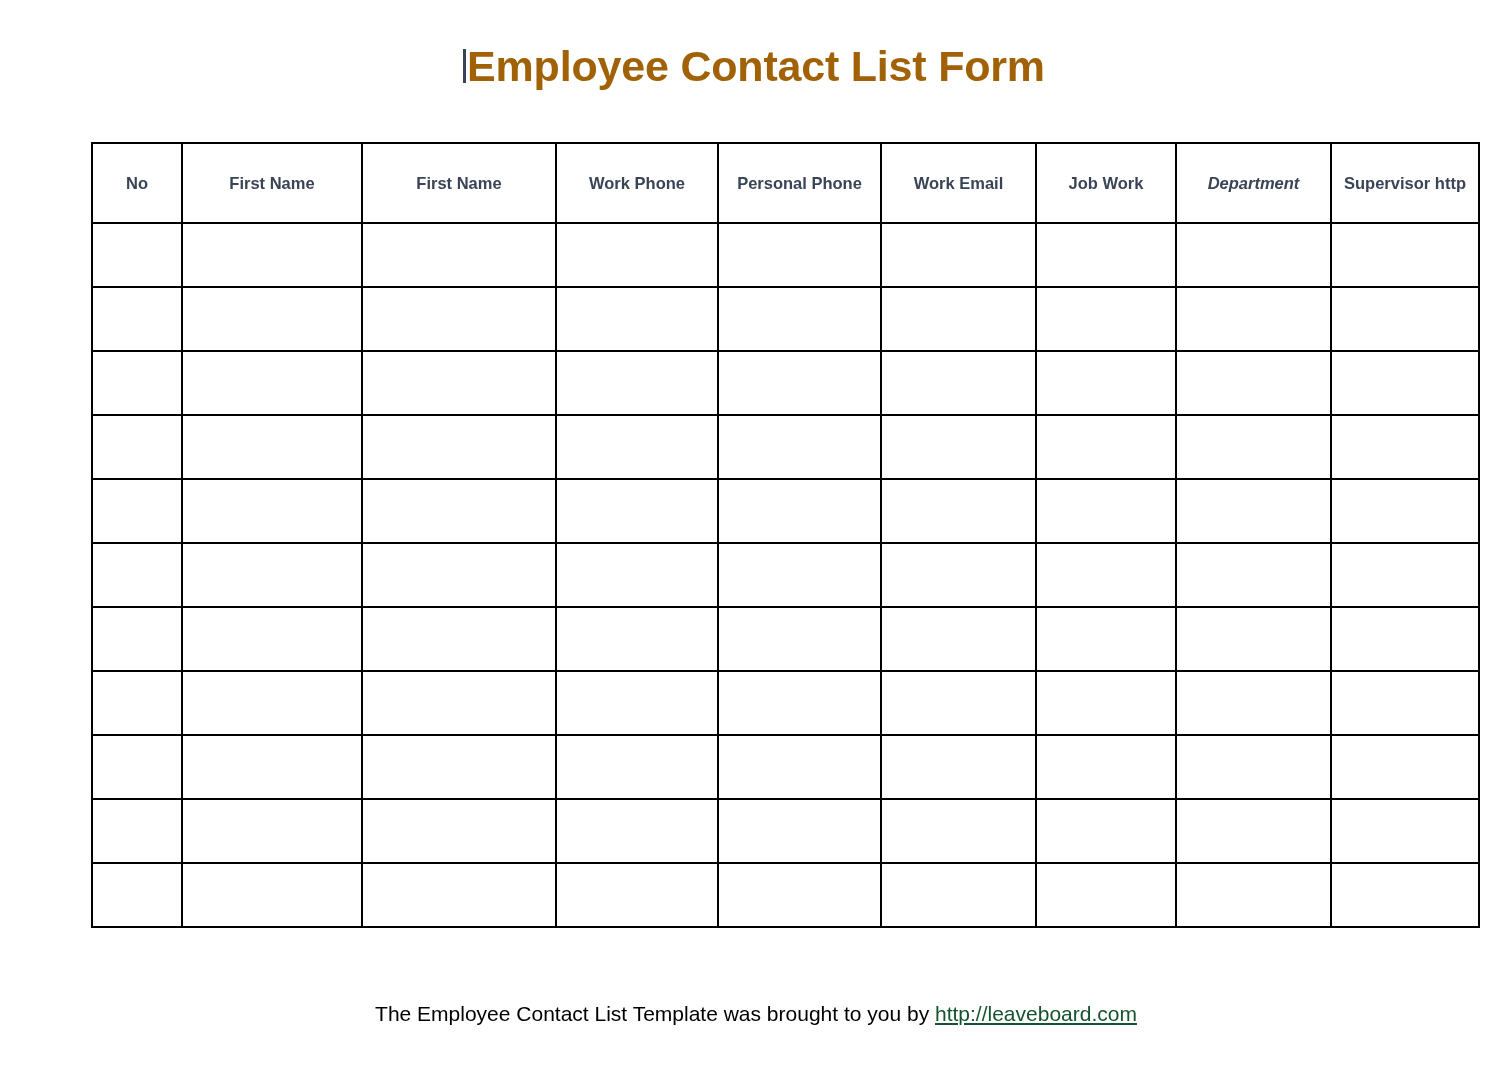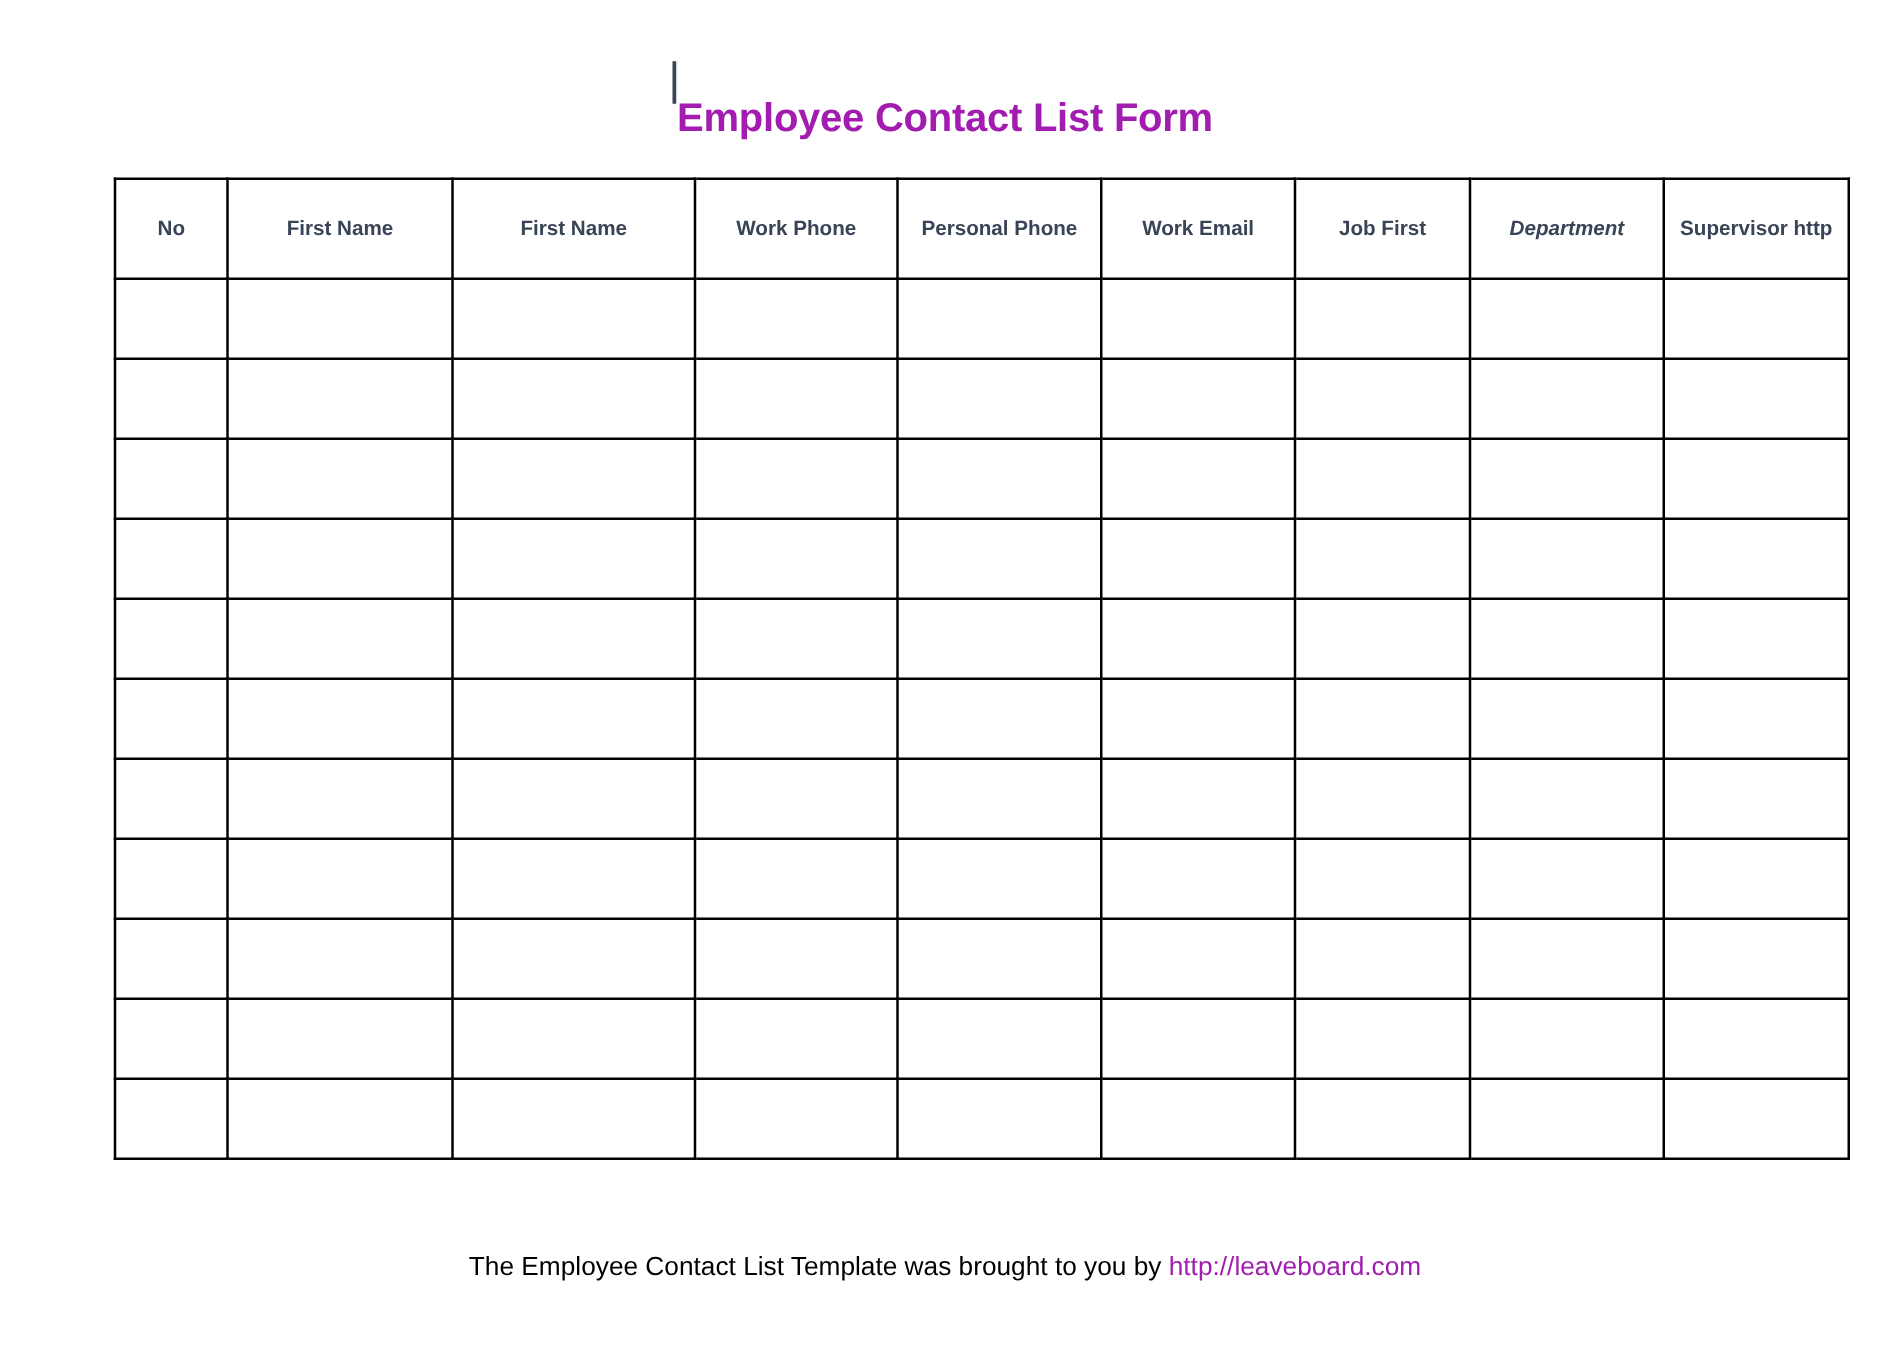--- a/index.html
+++ b/index.html
@@ -22,27 +22,26 @@
     top: 46px;
     width: 1512px;
     text-align: center;
   }
   .title-inner {
     display: inline-block;
     position: relative;
     white-space: nowrap;
   }
   .doc-title {
-    font-size: 32px;
+    font-size: 43px;
     font-weight: bold;
-    color: #a21caf;
+    color: #a16207;
     letter-spacing: -0.2px;
     line-height: 40px;
     display: inline-block;
-    margin-top: 28px;
   }
   .text-caret {
     position: absolute;
     left: -4px;
     top: 3px;
     width: 3px;
     height: 34px;
     background: #394456;
   }
 
@@ -97,21 +96,22 @@
     position: absolute;
     left: 0;
     top: 1000px;
     width: 1512px;
     text-align: center;
     font-size: 21px;
     color: #000000;
     line-height: 28px;
   }
   .footer-link {
-    color: #a21caf;
+    color: #14532d;
+    text-decoration: underline;
     cursor: pointer;
   }
 </style>
 </head>
 <body>
 
 <div class="title-wrap">
   <span class="title-inner">
     <span class="text-caret"></span>
     <span class="doc-title">Employee Contact List Form</span>
@@ -120,21 +120,21 @@
 
 <table class="sheet-table">
   <thead>
     <tr>
       <th class="col-no">No</th>
       <th class="col-last-name">First Name</th>
       <th class="col-first-name">First Name</th>
       <th class="col-work-phone">Work Phone</th>
       <th class="col-pers-phone">Personal Phone</th>
       <th class="col-work-email">Work Email</th>
-      <th class="col-job-title">Job First</th>
+      <th class="col-job-title">Job Work</th>
       <th class="col-department">Department</th>
       <th class="col-supervisor">Supervisor http</th>
     </tr>
   </thead>
   <tbody id="table-body">
       <tr>
         <td class="col-no">
           <span class="cell-blank"></span>
         </td>
         <td class="col-last_name">

